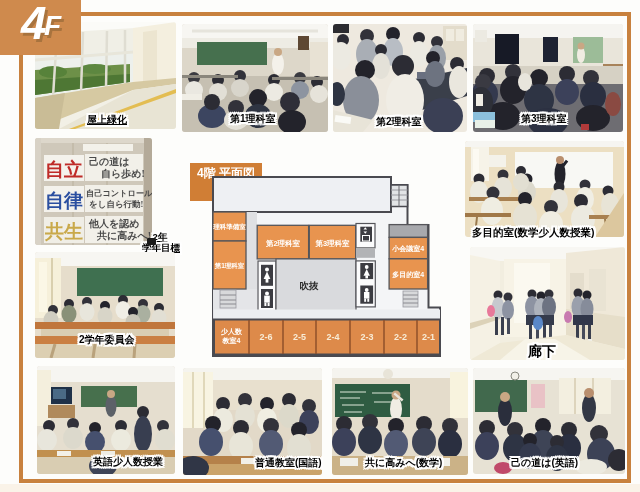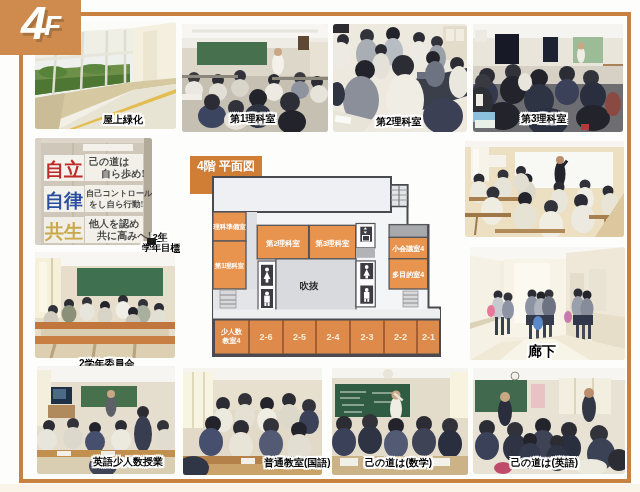--- a/index.html
+++ b/index.html
@@ -51,21 +51,21 @@
     <polygon points="108,10 122,8 122,58 108,60" fill="#ece5d0"></polygon>
 
     <polygon points="0,76 98,60 141,56 141,62 98,68 0,107 0,76" fill="#d6c9a2"></polygon>
     <polygon points="0,76 30,71 24,107 0,107" fill="#c9bc96"></polygon>
 
     <polygon points="24,107 98,68 141,62 141,107" fill="#e8e4d4"></polygon>
 
     <polygon points="34,107 141,67 141,71 40,107" fill="#e3bd52"></polygon>
   </svg>
 
-  <div class="cap" style="left:103px;top:114px;">屋上緑化</div>
+  <div class="cap" style="left:87px;top:114px;text-decoration:underline;">屋上緑化</div>
 
   <svg class="photo" style="left:182px;top:24px;" width="146" height="108" viewBox="0 0 146 108">
     <rect width="146" height="108" fill="#ddd7c9"></rect>
 
     <rect x="0" y="0" width="146" height="20" fill="#f7f6f2"></rect>
     <rect x="0" y="14" width="146" height="10" fill="#eeece4"></rect>
     <line x1="10" y1="7" x2="136" y2="7" stroke="#e6e4dc" stroke-width="3"></line>
 
     <rect x="15" y="18" width="70" height="23" fill="#46704e"></rect>
 
@@ -230,21 +230,21 @@
 
     <rect x="50" y="78" width="58" height="27" fill="#f2f0e9"></rect>
     <text x="54" y="89" font-size="10" fill="#4a4a4a" font-family="Liberation Serif" font-weight="bold">他人を認め</text>
     <text x="62" y="101" font-size="10" fill="#4a4a4a" font-family="Liberation Serif" font-weight="bold">共に高みへ!</text>
   </svg>
 
   <div class="cap" style="left:142px;top:232px;width:36px;text-align:center;line-height:10.5px;font-size:9.5px;text-decoration:underline;">2年<br>学年目標</div>
 
   <div style="position:absolute;left:147px;top:238px;width:9px;height:7px;background:#1a1a1a;border-radius:1px;"></div>
 
-  <div style="position:absolute;left:190px;top:156px;width:72px;height:38px;background:#d07e35;color:#fff;font-weight:bold;font-size:12px;line-height:20px;text-align:center;">4階 平面図</div>
+  <div style="position:absolute;left:190px;top:163px;width:72px;height:38px;background:#d07e35;color:#fff;font-weight:bold;font-size:12px;line-height:20px;text-align:center;">4階 平面図</div>
 
   <svg style="position:absolute;left:205px;top:170px;" width="240" height="190" viewBox="0 0 240 190">
 
     <path d="M8,7 L186,7 L186,15 L202.5,15 L202.5,55 L223.5,55 L223.5,137.5 L235,137.5 L235,186 L8,186 Z" fill="#f4f5f7" stroke="#4a4a50" stroke-width="2"></path>
 
     <rect x="8" y="7" width="178" height="35" fill="#eef0f3" stroke="#4a4a50" stroke-width="2"></rect>
 
     <g>
       <rect x="186" y="15" width="16.5" height="21.5" fill="#e2e4e6" stroke="#4a4a50" stroke-width="1.5"></rect>
       <line x1="186" y1="20" x2="202.5" y2="20" stroke="#9a9aa0" stroke-width="1"></line>
@@ -394,21 +394,21 @@
 
     <rect x="0" y="70" width="140" height="7" fill="#c0763c"></rect>
     <rect x="0" y="84" width="140" height="8" fill="#ca7f42"></rect>
     <rect x="6" y="77" width="128" height="7" fill="#d9cdb2"></rect>
     <rect x="0" y="92" width="140" height="14" fill="#dccfb2"></rect>
     <line x1="20" y1="92" x2="16" y2="106" stroke="#b9a27c" stroke-width="3"></line>
     <line x1="60" y1="92" x2="58" y2="106" stroke="#b9a27c" stroke-width="3"></line>
     <line x1="100" y1="92" x2="99" y2="106" stroke="#b9a27c" stroke-width="3"></line>
   </svg>
 
-  <div class="cap" style="left:79px;top:358px;">2学年委員会</div>
+  <div class="cap" style="left:79px;top:334px;">2学年委員会</div>
 
   <svg class="photo" style="left:465px;top:141px;" width="159" height="96" viewBox="0 0 159 96">
     <rect width="159" height="96" fill="#ecdfc2"></rect>
 
     <rect x="0" y="0" width="159" height="6" fill="#f6f5f1"></rect>
 
     <rect x="6" y="6" width="18" height="34" fill="#f6f3e8"></rect>
     <rect x="8" y="8" width="6" height="28" fill="#fcfaf2"></rect>
 
     <rect x="24" y="14" width="17" height="12" fill="#f4f2ea"></rect>
@@ -449,20 +449,21 @@
     <rect x="0" y="72" width="46" height="4" fill="#a07848"></rect>
     <rect x="124" y="74" width="35" height="4" fill="#a88050"></rect>
     <rect x="30" y="88" width="70" height="4" fill="#b08a58"></rect>
 
     <line x1="12" y1="76" x2="10" y2="94" stroke="#9a7a4e" stroke-width="2"></line>
     <line x1="140" y1="78" x2="142" y2="94" stroke="#9a7a4e" stroke-width="2"></line>
 
     <polygon points="130,96 159,52 159,96" fill="#dcc79e"></polygon>
   </svg>
 
+  <div class="cap" style="left:472px;top:227px;font-size:10.5px;">多目的室(数学少人数授業)</div>
 
   <svg class="photo" style="left:470px;top:247px;" width="155" height="113" viewBox="0 0 155 113">
     <rect width="155" height="113" fill="#f2eee0"></rect>
 
     <rect x="0" y="0" width="155" height="14" fill="#f8f7f3"></rect>
 
     <rect x="34" y="12" width="62" height="78" fill="#f7f3e6"></rect>
     <rect x="44" y="16" width="36" height="60" fill="#fbf9f0"></rect>
 
     <polygon points="0,8 30,14 30,96 0,113" fill="#f5f1e4"></polygon>
@@ -591,21 +592,21 @@
       <circle cx="116" cy="62" r="8" fill="#23232b"></circle>
         <ellipse cx="116" cy="80" rx="12" ry="14" fill="#e2dfd2"></ellipse>
     </g>
 
     <rect x="0" y="88" width="139" height="8" fill="#b5814a"></rect>
     <rect x="0" y="96" width="139" height="11" fill="#caa36a"></rect>
     <ellipse cx="10" cy="100" rx="16" ry="12" fill="#303646"></ellipse>
     <rect x="58" y="90" width="14" height="6" fill="#f2f0e8"></rect>
   </svg>
 
-  <div class="cap" style="left:236px;top:457px;padding-left:28px;">普通教室(国語)</div>
+  <div class="cap" style="left:227px;top:457px;padding-left:28px;">普通教室(国語)</div>
 
   <svg class="photo" style="left:332px;top:368px;" width="136" height="107" viewBox="0 0 136 107">
     <rect width="136" height="107" fill="#e4dccb"></rect>
 
     <rect x="0" y="0" width="136" height="10" fill="#f5f4ef"></rect>
 
     <circle cx="56" cy="6" r="5" fill="#e8e4d8"></circle>
 
     <rect x="3" y="16" width="75" height="33" fill="#2f5c42"></rect>
     <g stroke="#dfe8da" stroke-width="1">
@@ -635,21 +636,21 @@
       <circle cx="118" cy="58" r="8" fill="#32323a"></circle>
         <ellipse cx="118" cy="76" rx="12" ry="14" fill="#2a2f40"></ellipse>
     </g>
 
     <rect x="0" y="88" width="136" height="19" fill="#cbb287"></rect>
     <rect x="8" y="90" width="18" height="8" fill="#f0efe8"></rect>
     <rect x="52" y="92" width="18" height="8" fill="#eeede6"></rect>
     <rect x="100" y="90" width="18" height="8" fill="#f2f1ea"></rect>
   </svg>
 
-  <div class="cap" style="left:365px;top:457px;">己の道は(数学)</div>
+  <div class="cap" style="left:365px;top:457px;">共に高みへ(数学)</div>
 
   <svg class="photo" style="left:473px;top:368px;" width="152" height="106" viewBox="0 0 152 106">
     <rect width="152" height="106" fill="#e7e2d4"></rect>
 
     <rect x="0" y="0" width="152" height="12" fill="#f6f5f1"></rect>
 
     <rect x="2" y="12" width="52" height="32" fill="#41694d"></rect>
 
     <circle cx="42" cy="8" r="4" fill="#f2f0e8" stroke="#8a8a80" stroke-width="1"></circle>
 

